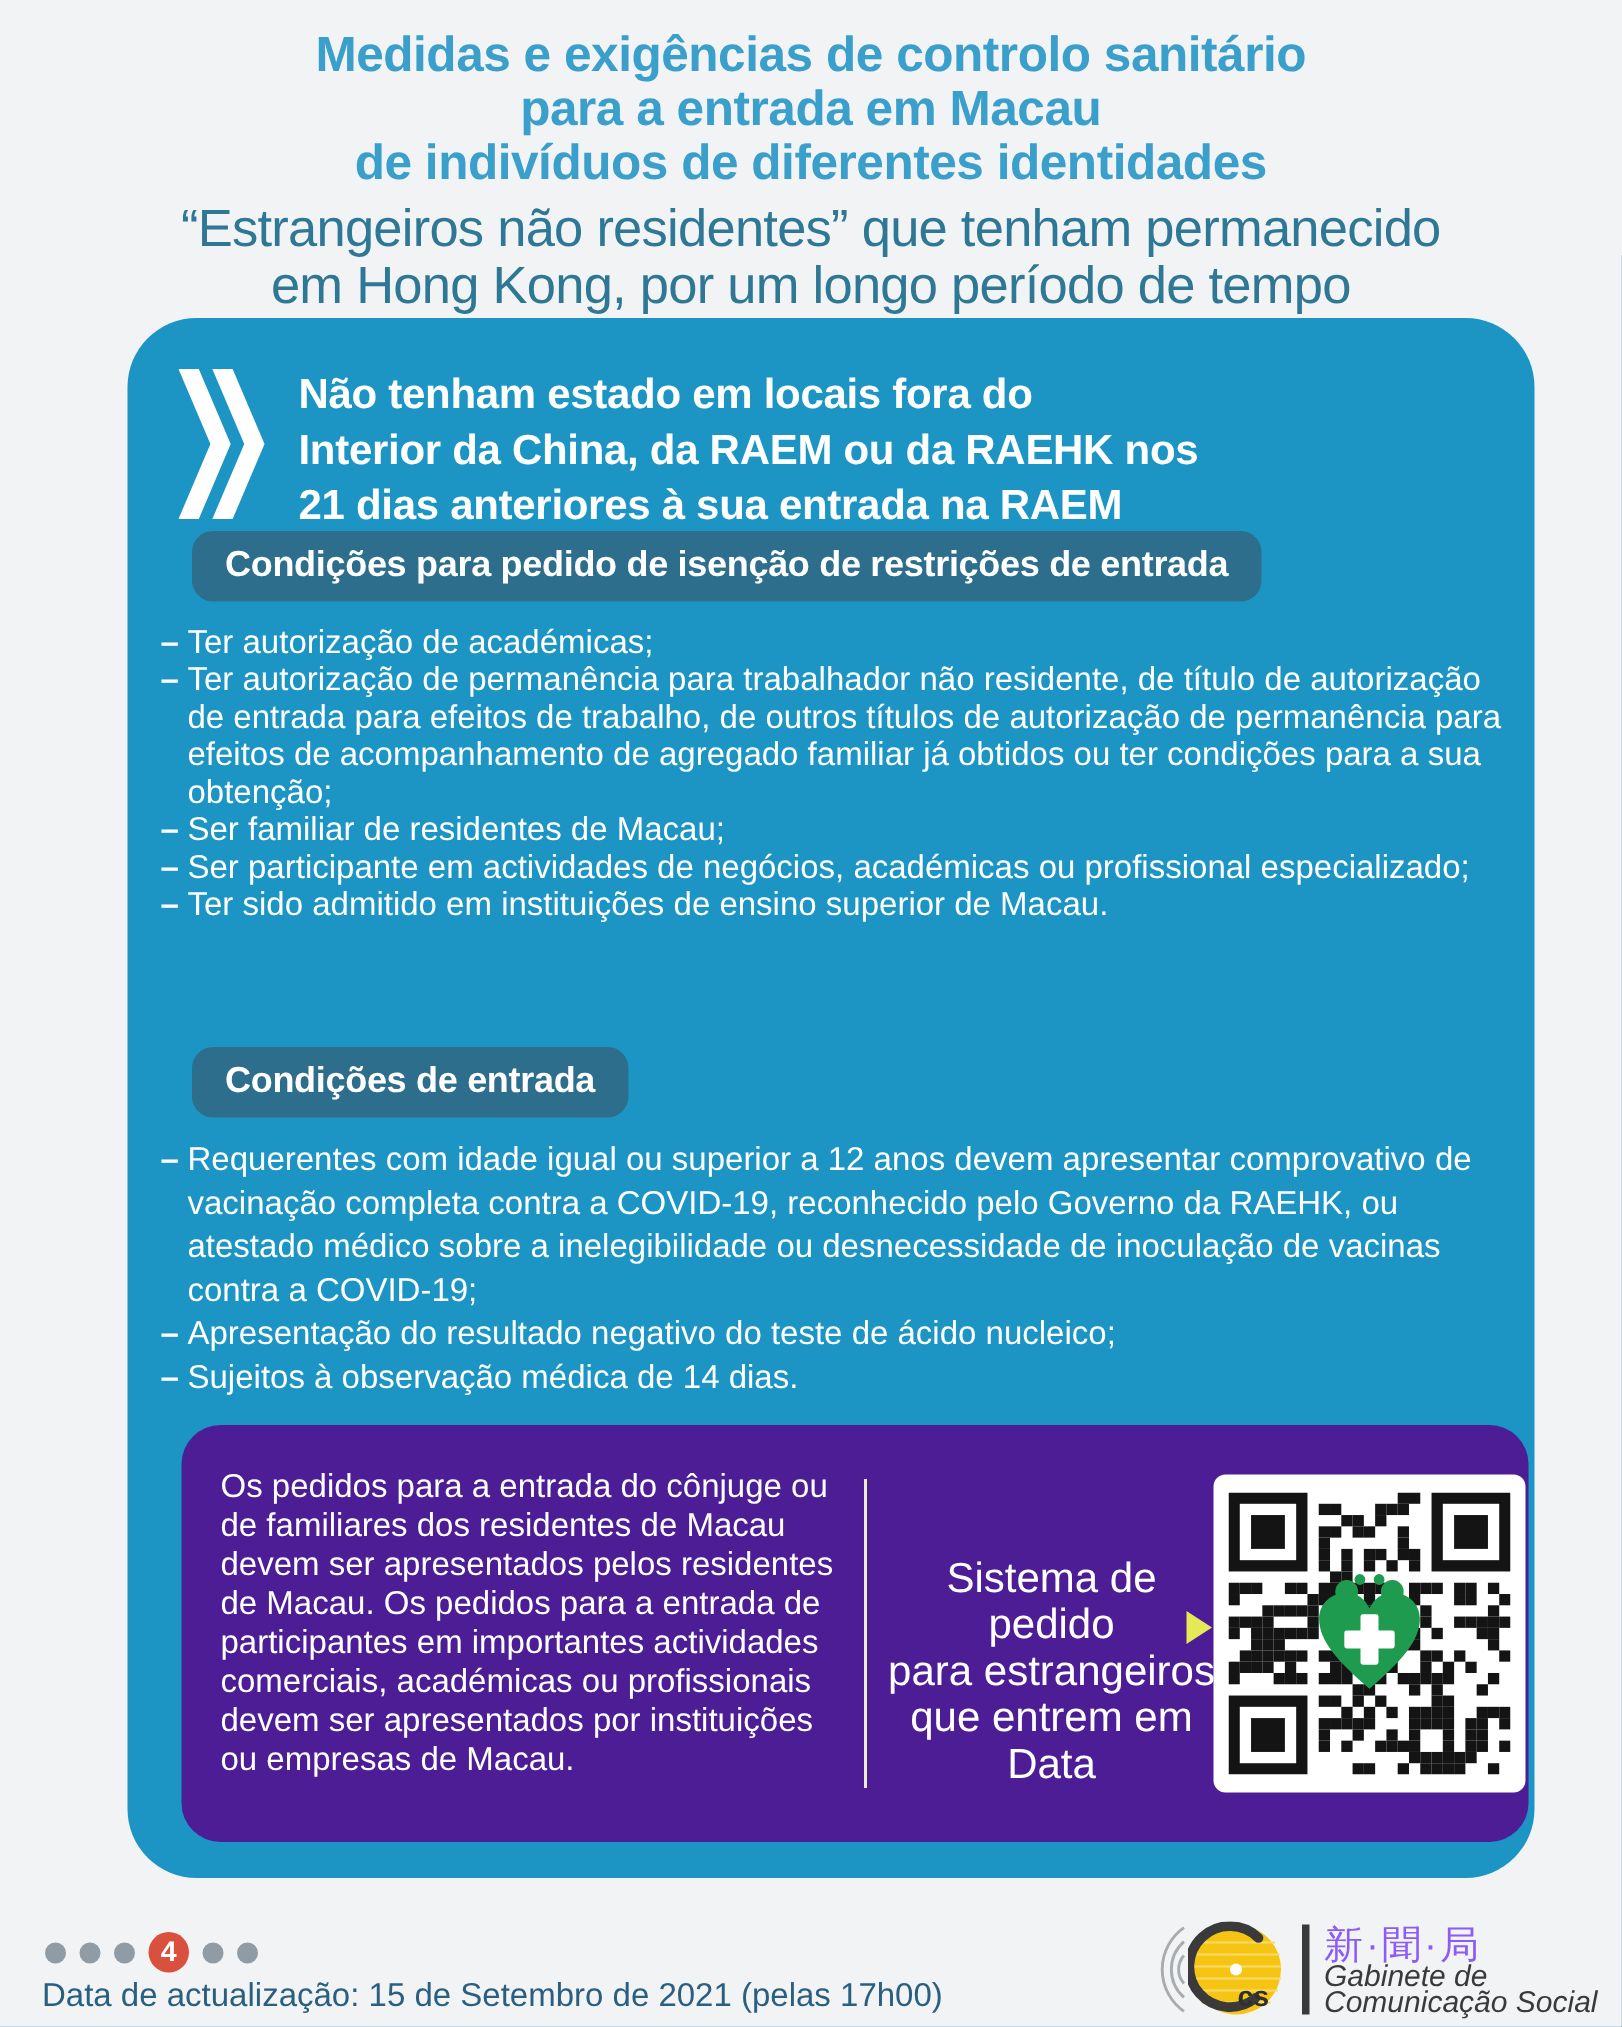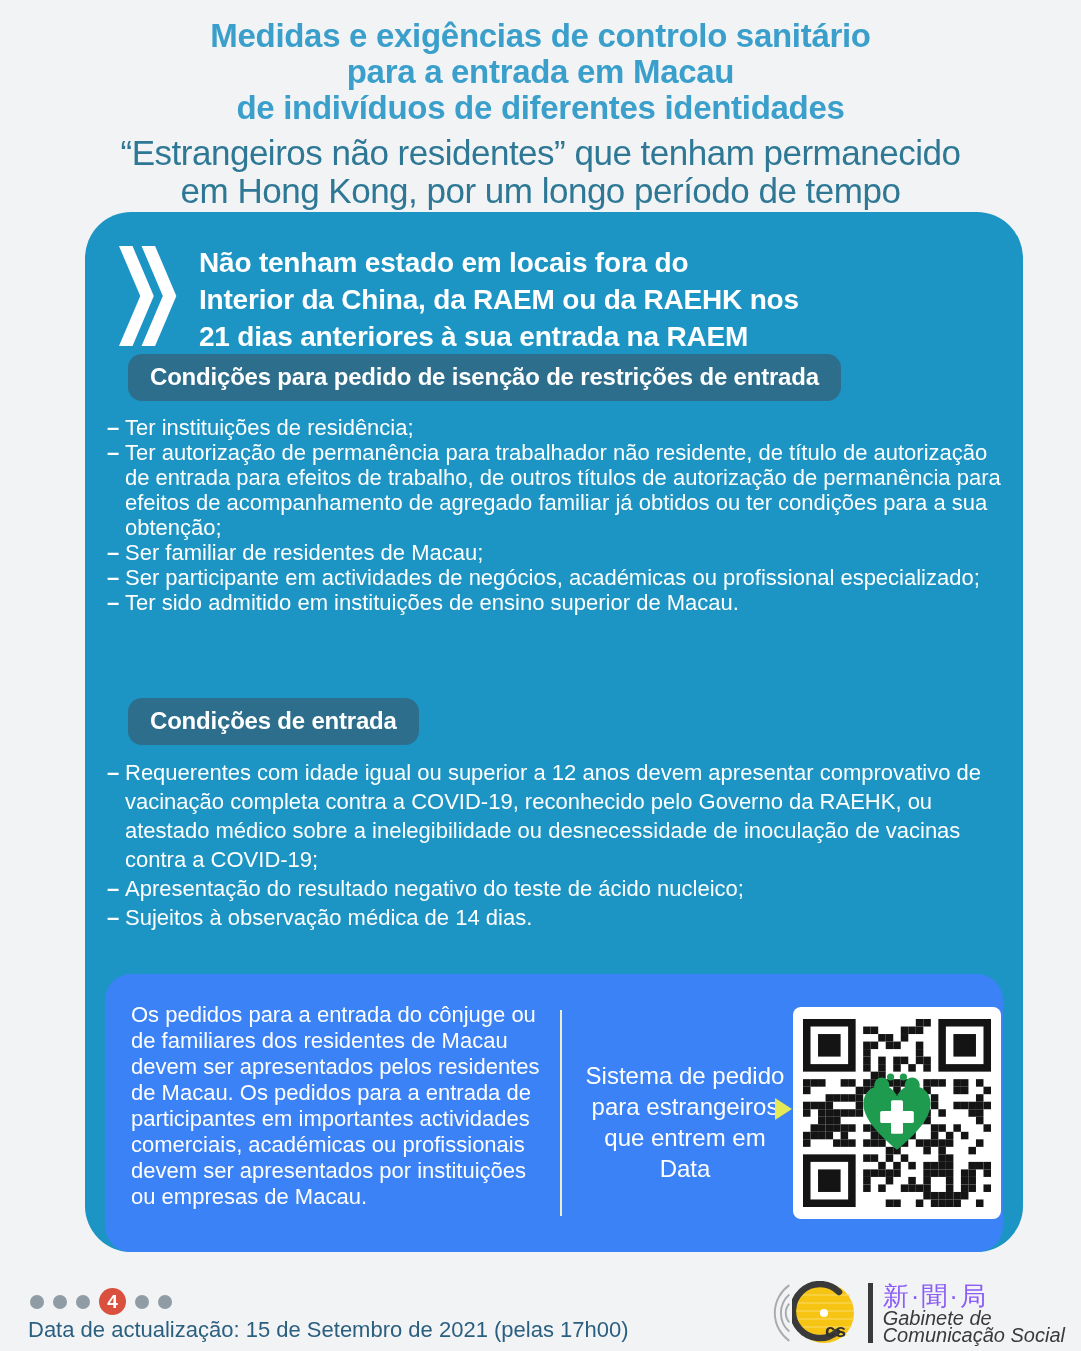--- a/index.html
+++ b/index.html
@@ -25,27 +25,27 @@
   .badge1 { top:142px; }
   .badge2 { top:486px; }
 
   .list { position:absolute; left:22px; width:900px; color:#fff; list-style:none; }
   .list li { position:relative; padding-left:18px; }
   .list li::before { content:"\2013"; position:absolute; left:0; top:0; font-weight:bold; }
   .list1 { top:203px; font-size:22px; line-height:25px; }
   .list2 { top:546px; font-size:22px; line-height:29px; }
 
   
-  .notice { position:absolute; left:20px; top:738px; width:898px; height:278px;
-            background:#3b82f6; border-radius:26px;margin-top:24px; }
+  .notice { position:absolute; left:36px; top:738px; width:898px; height:278px;
+            background:#4c1d95; border-radius:26px; }
   .notice-text { position:absolute; left:26px; top:28px; width:420px; color:#fff;
                  font-size:22px; line-height:26px; }
   .v-divider { position:absolute; left:455px; top:36px; width:2px; height:206px; background:#E9EFC9; }
   .qr-label { position:absolute; left:466px; top:86px; width:228px; text-align:center;
-              color:#fff; font-size:24px; line-height:31px; }
+              color:#fff; font-size:28px; line-height:31px; }
   .arrow-right { position:absolute; left:670px; top:124px; width:0; height:0;
                  border-left:17px solid #E3EA55; border-top:11px solid transparent; border-bottom:11px solid transparent; }
   .qr-box { position:absolute; left:688px; top:33px; width:208px; height:212px;
             background:#fff; border-radius:8px; }
   .qr-box svg.qr { position:absolute; left:10px; top:12px; }
   .qr-logo { position:absolute; left:50%; top:50%; transform:translate(-50%,-50%); width:80px; height:80px; }
 
   
   .dots { position:absolute; left:30px; top:1288px; display:flex; align-items:center; gap:9px; }
   .dot { width:14px; height:14px; border-radius:50%; background:#8F9CA5; }
@@ -86,21 +86,21 @@
       <div class="lead-text">
         <div>Não tenham estado em locais fora do</div>
         <div>Interior da China, da RAEM ou da RAEHK nos</div>
         <div>21 dias anteriores à sua entrada na RAEM</div>
       </div>
     </div>
 
     <div class="badge badge1">Condições para pedido de isenção de restrições de entrada</div>
 
     <ul class="list list1">
-      <li>Ter instituições de residência;</li>
+      <li>Ter autorização de académicas;</li>
       <li>Ter autorização de permanência para trabalhador não residente, de título de autorização de entrada para efeitos de trabalho, de outros títulos de autorização de permanência para efeitos de acompanhamento de agregado familiar já obtidos ou ter condições para a sua obtenção;</li>
       <li>Ser familiar de residentes de Macau;</li>
       <li>Ser participante em actividades de negócios, académicas ou profissional especializado;</li>
       <li>Ter sido admitido em instituições de ensino superior de Macau.</li>
     </ul>
 
     <div class="badge badge2">Condições de entrada</div>
 
     <ul class="list list2">
       <li>Requerentes com idade igual ou superior a 12 anos devem apresentar comprovativo de vacinação completa contra a COVID-19, reconhecido pelo Governo da RAEHK, ou atestado médico sobre a inelegibilidade ou desnecessidade de inoculação de vacinas contra a COVID-19;</li>

